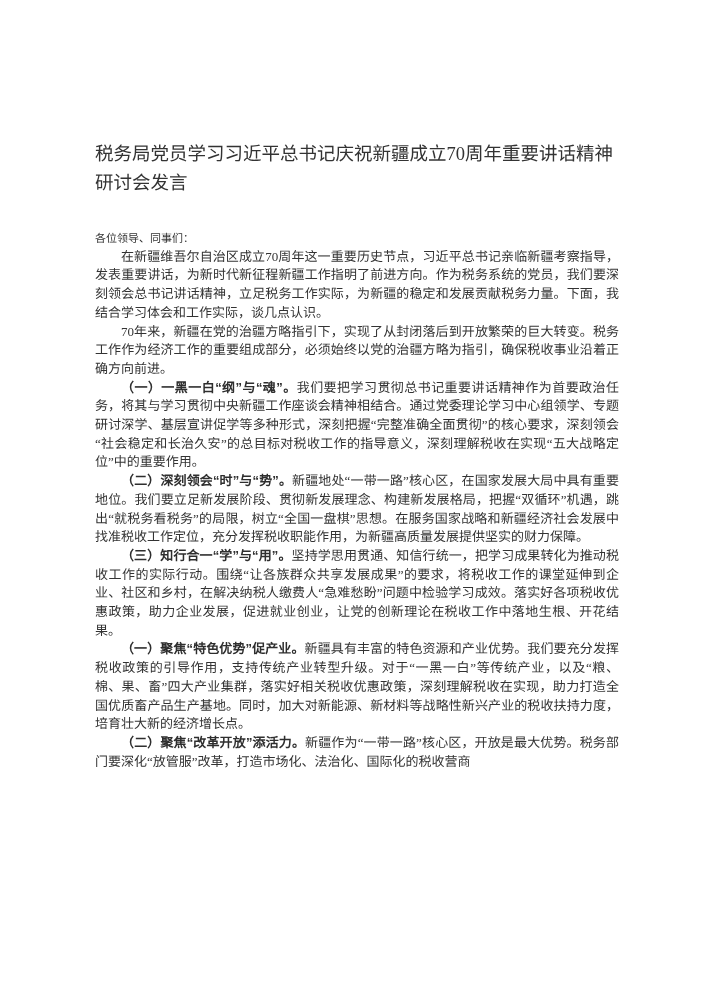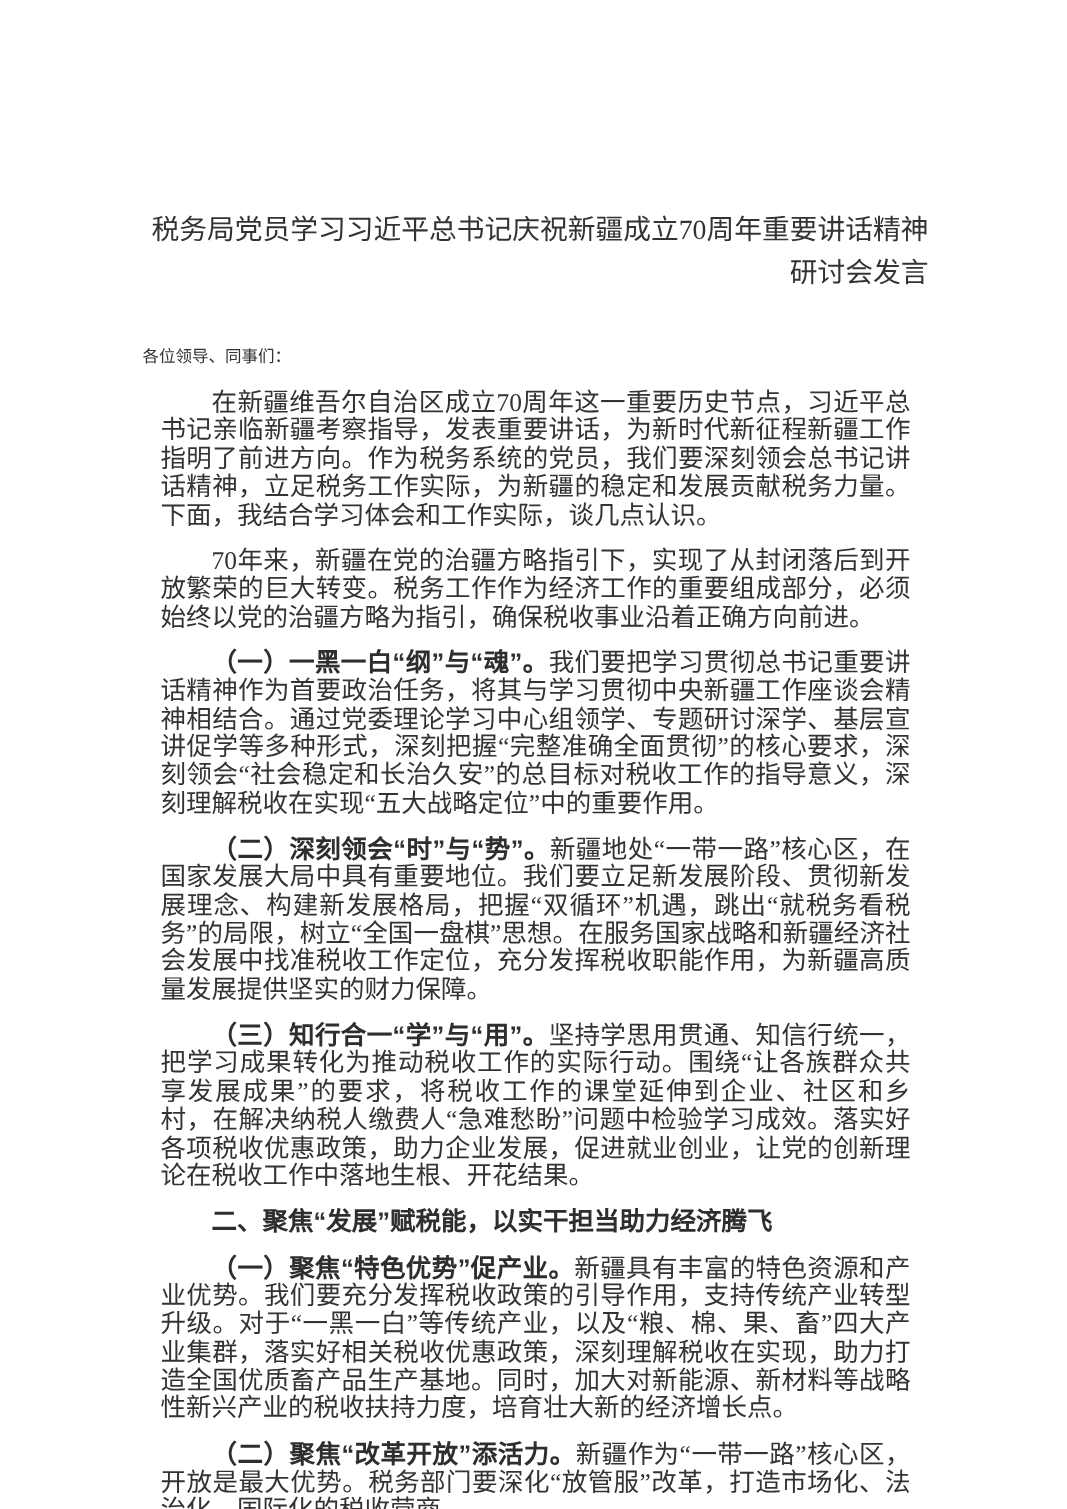--- a/index.html
+++ b/index.html
@@ -19,36 +19,36 @@
     position: absolute;
     left: 95px;
     top: 140px;
     width: 524px;
   }
   .doc-title {
     font-family: "Liberation Serif", "DejaVu Serif", serif;
     font-size: 18.5px;
     font-weight: normal;
     line-height: 29px;
-    text-align: right;
+    text-align: left;
     color: #333333;
     margin: 0 0 31px 0;
   }
   .salutation {
     font-family: "Liberation Serif", "DejaVu Serif", serif;
     font-size: 11px;
     line-height: 18.7px;
     margin: 0;
     text-indent: 0;
   }
   .para {
     font-family: "Liberation Serif", "DejaVu Serif", serif;
-    font-size: 17px;
+    font-size: 13px;
     line-height: 18.7px;
-    margin: 12px;
+    margin: 0;
     text-indent: 2em;
     text-align: justify;
   }
   .para .lead {
     font-weight: bold;
     font-family: "Liberation Sans", "DejaVu Sans", sans-serif;
     color: #2e2e2e;
   }
 </style>
 </head>
@@ -65,21 +65,20 @@
 
 
     <p class="para"><span class="lead"></span><span>70年来，新疆在党的治疆方略指引下，实现了从封闭落后到开放繁荣的巨大转变。税务工作作为经济工作的重要组成部分，必须始终以党的治疆方略为指引，确保税收事业沿着正确方向前进。</span></p>
 
     <p class="para"><span class="lead">（一）一黑一白“纲”与“魂”。</span><span>我们要把学习贯彻总书记重要讲话精神作为首要政治任务，将其与学习贯彻中央新疆工作座谈会精神相结合。通过党委理论学习中心组领学、专题研讨深学、基层宣讲促学等多种形式，深刻把握“完整准确全面贯彻”的核心要求，深刻领会“社会稳定和长治久安”的总目标对税收工作的指导意义，深刻理解税收在实现“五大战略定位”中的重要作用。</span></p>
 
     <p class="para"><span class="lead">（二）深刻领会“时”与“势”。</span><span>新疆地处“一带一路”核心区，在国家发展大局中具有重要地位。我们要立足新发展阶段、贯彻新发展理念、构建新发展格局，把握“双循环”机遇，跳出“就税务看税务”的局限，树立“全国一盘棋”思想。在服务国家战略和新疆经济社会发展中找准税收工作定位，充分发挥税收职能作用，为新疆高质量发展提供坚实的财力保障。</span></p>
 
     <p class="para"><span class="lead">（三）知行合一“学”与“用”。</span><span>坚持学思用贯通、知信行统一，把学习成果转化为推动税收工作的实际行动。围绕“让各族群众共享发展成果”的要求，将税收工作的课堂延伸到企业、社区和乡村，在解决纳税人缴费人“急难愁盼”问题中检验学习成效。落实好各项税收优惠政策，助力企业发展，促进就业创业，让党的创新理论在税收工作中落地生根、开花结果。</span></p>
 
-    <p class="para"><span class="lead">二、聚焦“发展”赋税能，以实干担当助力经济腾飞</span><span></span></p>
 
 
     <p class="para"><span class="lead">（一）聚焦“特色优势”促产业。</span><span>新疆具有丰富的特色资源和产业优势。我们要充分发挥税收政策的引导作用，支持传统产业转型升级。对于“一黑一白”等传统产业，以及“粮、棉、果、畜”四大产业集群，落实好相关税收优惠政策，深刻理解税收在实现，助力打造全国优质畜产品生产基地。同时，加大对新能源、新材料等战略性新兴产业的税收扶持力度，培育壮大新的经济增长点。</span></p>
 
     <p class="para"><span class="lead">（二）聚焦“改革开放”添活力。</span><span>新疆作为“一带一路”核心区，开放是最大优势。税务部门要深化“放管服”改革，打造市场化、法治化、国际化的税收营商</span></p>
 
   </div>
 </div>
 
 </body></html>

